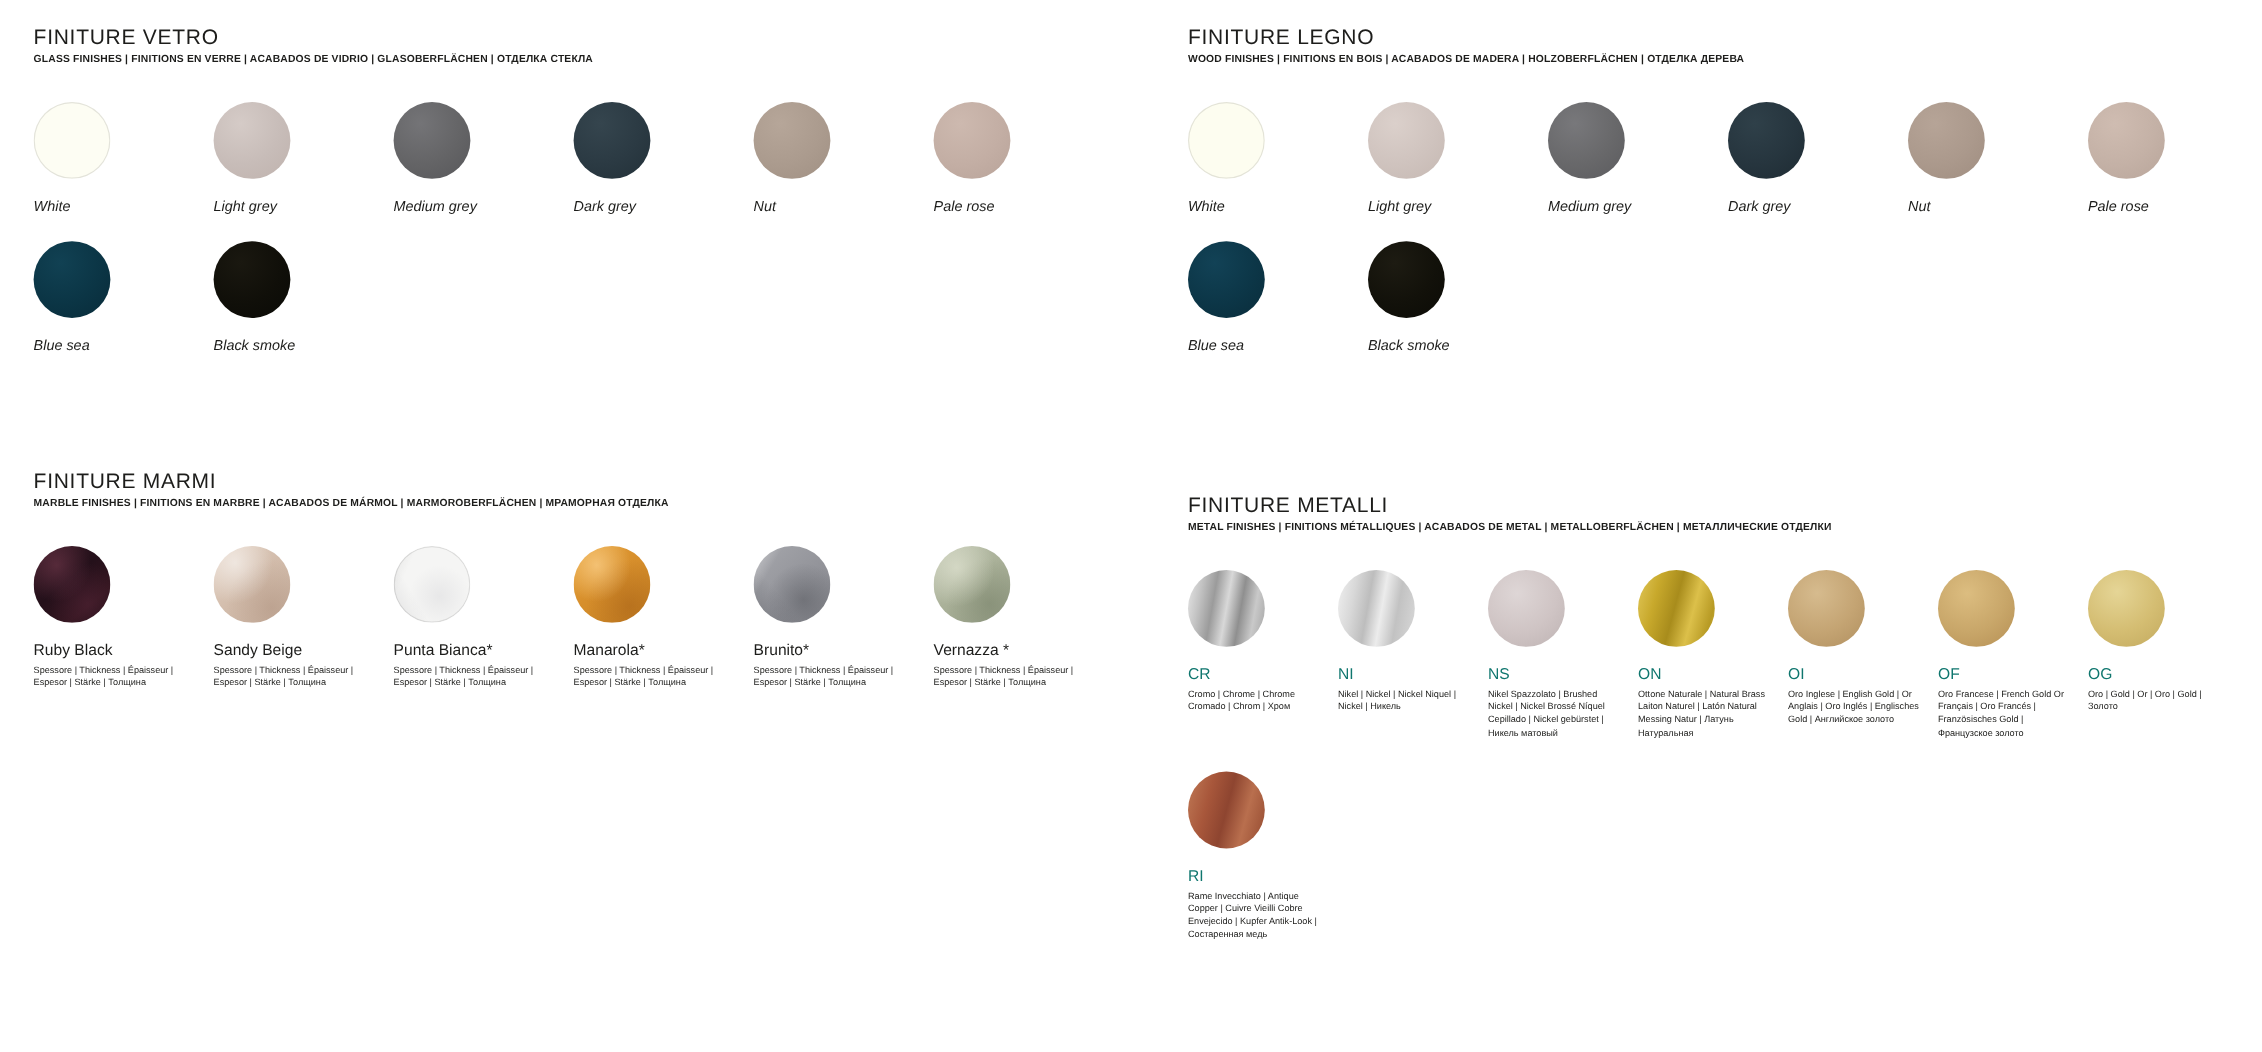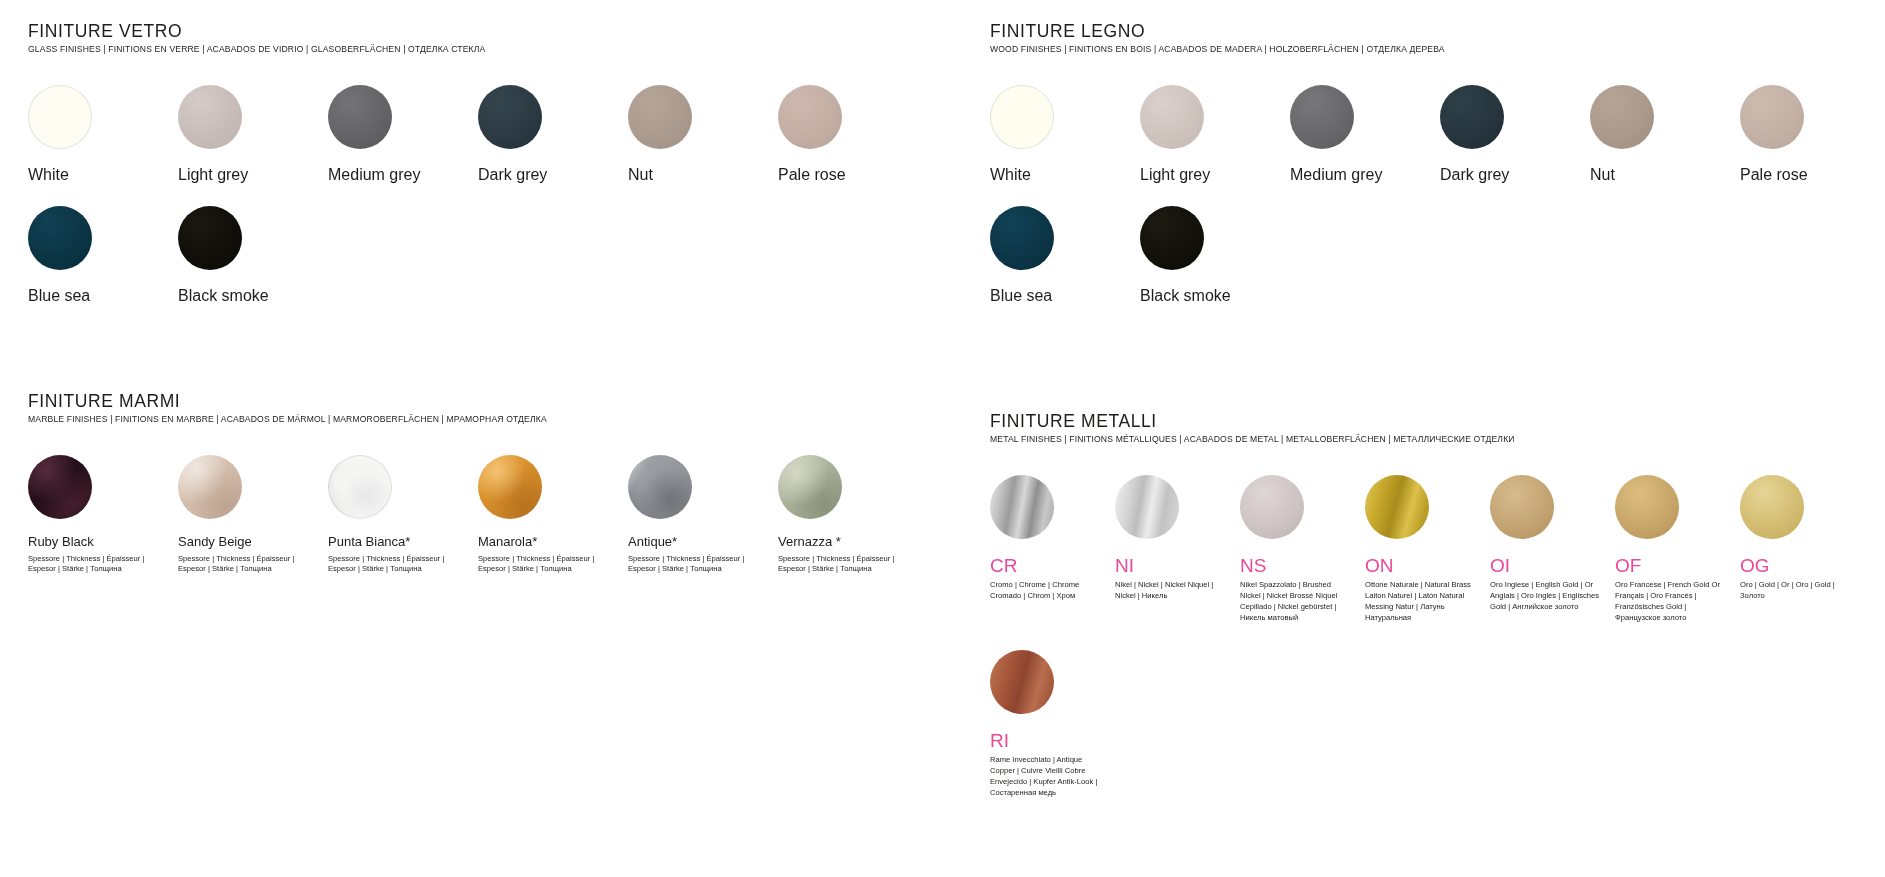--- a/index.html
+++ b/index.html
@@ -37,42 +37,44 @@
     color: #1d1d1b;
     margin: 0 0 3px 0;
     line-height: 1.1;
   }
   .sec-sub {
     font-size: 8.6px;
     letter-spacing: 0.15px;
     color: #1d1d1b;
     margin: 0 0 30px 0;
     line-height: 1.2;
+    font-weight: bold;
   }
 
   .swatch-row {
     display: flex;
     flex-wrap: wrap;
   }
   .swatch-cell {
     width: 150px;
     margin-bottom: 22px;
   }
   .dot {
     width: 64px;
     height: 64px;
     border-radius: 50%;
     display: block;
   }
   .dot.ring { box-shadow: inset 0 0 0 1px rgba(0,0,0,0.10); }
   .swatch-label {
     margin-top: 17px;
-    font-size: 16px;
+    font-size: 12px;
     color: #1d1d1b;
     line-height: 1.15;
+    font-style: italic;
   }
 
   
   .mat-cell {
     width: 150px;
     margin-bottom: 26px;
   }
   .mat-name {
     margin-top: 16px;
     font-size: 13px;
@@ -80,21 +82,21 @@
     line-height: 1.15;
   }
   .mat-desc {
     margin-top: 4px;
     font-size: 7.6px;
     line-height: 1.42;
     color: #1d1d1b;
     width: 118px;
   }
   .metal-cell { width: 125px; margin-bottom: 26px; }
-  .metal-name { margin-top: 16px; font-size: 19px; color:#ec4899; line-height: 1.15;}
+  .metal-name { margin-top: 16px; font-size: 13px; color:#0f766e; line-height: 1.15;}
   .metal-desc { margin-top: 4px; font-size: 7.6px; line-height: 1.42; color: #1d1d1b; width: 110px; }
 
   
   .tex { position: relative; overflow: hidden; }
   .tex::after {
     content: "";
     position: absolute; inset: 0;
     border-radius: 50%;
     pointer-events: none;
   }
@@ -223,21 +225,21 @@
         <div class="mat-name">Manarola*</div>
         <div class="mat-desc">Spessore | Thickness | Épaisseur | Espesor | Stärke | Толщина</div>
       </div>
 
       <div class="mat-cell">
         <span class="dot tex" style="background:
                 linear-gradient(120deg, rgba(255,255,255,.45) 0%, rgba(255,255,255,0) 25%),
                 linear-gradient(50deg, rgba(90,92,98,.45) 0%, rgba(255,255,255,0) 35%),
                 radial-gradient(circle at 65% 70%, rgba(70,72,78,.40) 0%, rgba(255,255,255,0) 50%),
                 linear-gradient(135deg, #a6a7ac 0%, #93949a 55%, #83848a 100%);"></span>
-        <div class="mat-name">Antique*</div>
+        <div class="mat-name">Brunito*</div>
         <div class="mat-desc">Spessore | Thickness | Épaisseur | Espesor | Stärke | Толщина</div>
       </div>
 
       <div class="mat-cell">
         <span class="dot tex" style="background:
                 radial-gradient(ellipse at 30% 28%, rgba(225,228,210,.70) 0%, rgba(255,255,255,0) 50%),
                 radial-gradient(ellipse at 72% 75%, rgba(110,120,95,.45) 0%, rgba(0,0,0,0) 55%),
                 linear-gradient(140deg, #c2c7b3 0%, #a9b098 50%, #98a089 100%);"></span>
         <div class="mat-name">Vernazza *</div>
         <div class="mat-desc">Spessore | Thickness | Épaisseur | Espesor | Stärke | Толщина</div>

